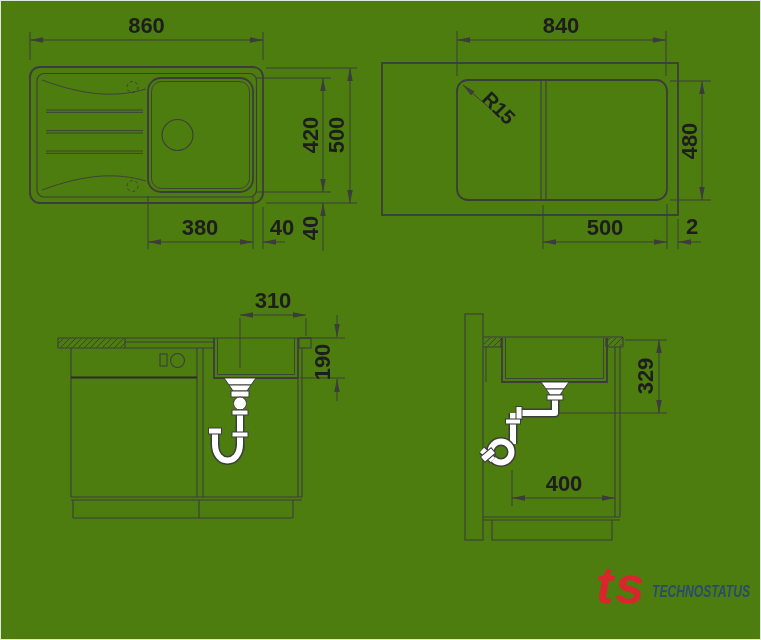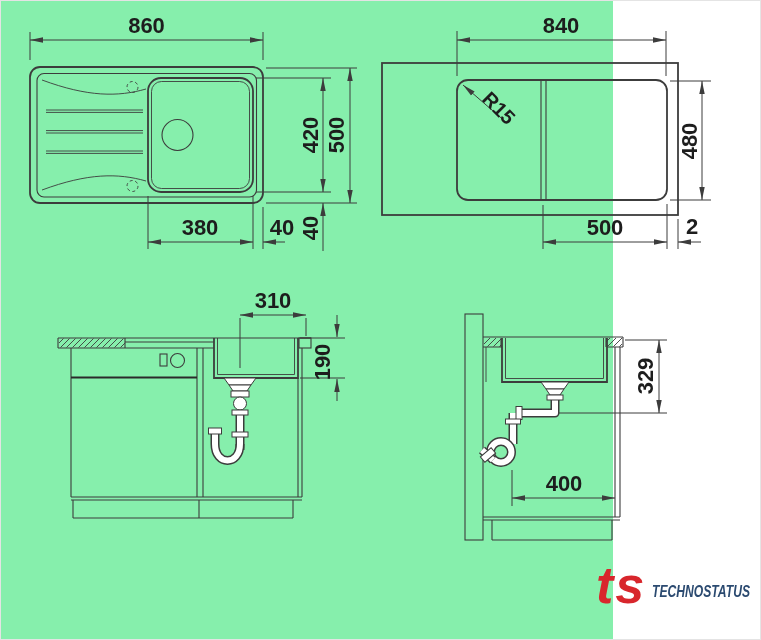--- a/index.html
+++ b/index.html
@@ -1,16 +1,16 @@
 <!DOCTYPE html>
 <html><head>
 <meta charset="utf-8">
 <style>
   html,body{margin:0;padding:0;background:#ffffff;}
-  .sheet{width:613px;height:640px;position:relative;background:#86efac;}
+  .sheet{width:761px;height:640px;position:relative;background:#4d7c0f;}
   svg{display:block;}
   .ln{fill:none;stroke:#3c3c3c;stroke-width:1.1;}
   .ln2{fill:none;stroke:#3c3c3c;stroke-width:1.8;}
   .thin{fill:none;stroke:#3c3c3c;stroke-width:0.9;}
   .ext{fill:none;stroke:#3c3c3c;stroke-width:1;}
   .dim{fill:none;stroke:#3c3c3c;stroke-width:1;}
   .dark{fill:none;stroke:#2a2a2a;stroke-width:2.2;}
   .fit{fill:#ffffff;stroke:#3c3c3c;stroke-width:1;}
   .tube-o{fill:none;stroke:#3c3c3c;stroke-width:9;stroke-linejoin:round;}
   .tube-i{fill:none;stroke:#ffffff;stroke-width:6;stroke-linejoin:round;}

